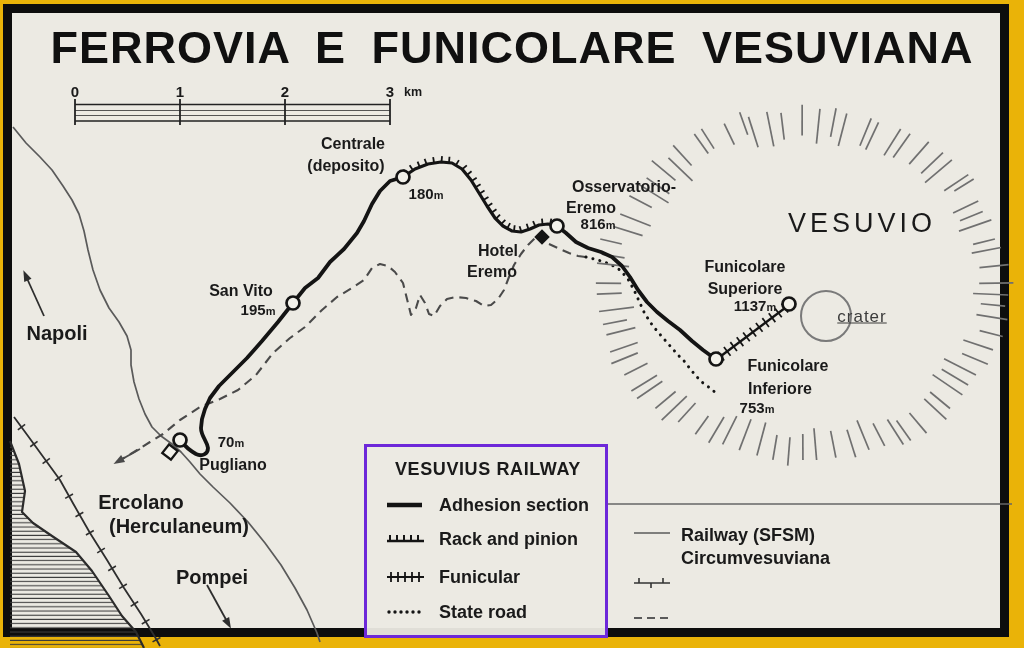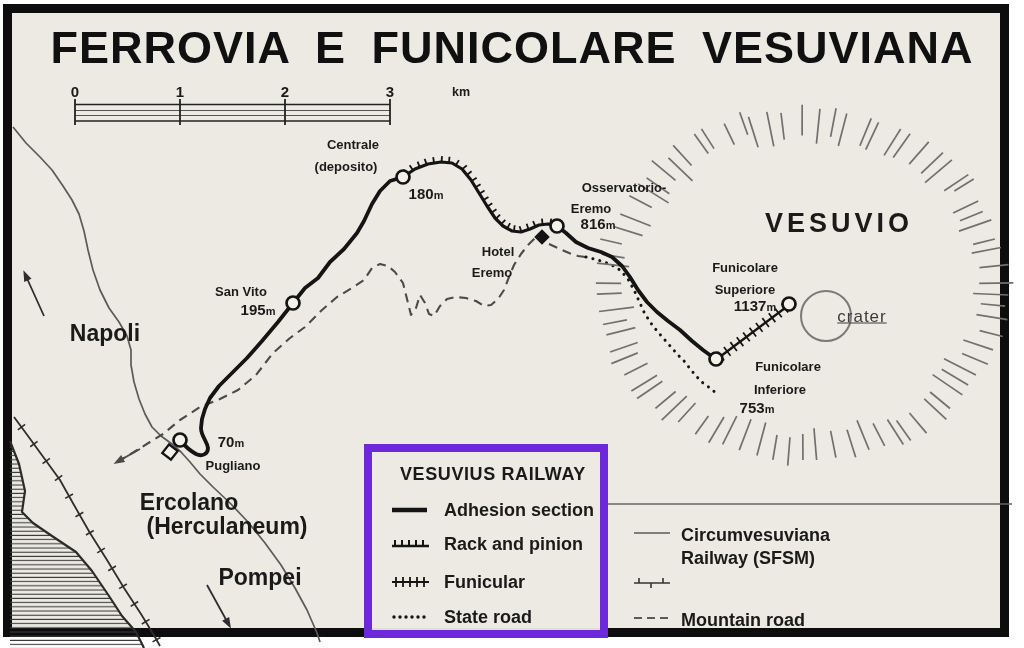--- a/index.html
+++ b/index.html
@@ -1,35 +1,35 @@
 <!DOCTYPE html>
 <html><head>
 <meta charset="utf-8">
 <style>
   html,body{margin:0;padding:0;background:#8fa39d;}
-  #stage{position:relative;width:1024px;height:648px;background:#ffffff;overflow:hidden;
+  #stage{position:relative;width:1024px;height:648px;background:#eab308;overflow:hidden;
          font-family:"Liberation Sans", sans-serif;}
   #frame{position:absolute;left:3px;top:4px;width:1006px;height:633px;
          border:9px solid #0d0d0d;background:#eceae3;box-sizing:border-box;}
   #map-svg{position:absolute;left:0;top:0;width:1024px;height:648px;}
   #title{position:absolute;left:0;right:0;top:22px;text-align:center;
          font-size:45px;font-weight:bold;letter-spacing:1px;word-spacing:12px;color:#101010;}
   .lbl{position:absolute;transform:translate(-50%,-50%);white-space:nowrap;
        color:#1a1a1a;font-weight:bold;line-height:1;}
-  .station{font-size:13px;}
-  .place{font-size:23px;margin-left:48px;}
+  .station{font-size:16px;}
+  .place{font-size:20px;}
   .elev{font-size:15px;}
   .elev .u{font-size:11px;font-weight:bold;}
-  .vesuvio{font-size:27px;font-weight:700;letter-spacing:4px;}
+  .vesuvio{font-size:27px;font-weight:400;letter-spacing:4px;margin-left:23px;}
   .crater{font-size:17px;font-weight:500;letter-spacing:1px;color:#3c3c3c;text-decoration:underline;}
   .scale-num{font-size:15px;}
-  .scale-unit{font-size:12.5px;font-weight:bold;margin-left:48px;}
+  .scale-unit{font-size:12.5px;font-weight:bold;}
   
   #legend-left{position:absolute;left:364px;top:444px;width:244px;height:194px;
-               border:8px solid #6d28d9;background:rgba(236,234,227,0.95);box-sizing:border-box;}
+               border:3px solid #6d28d9;background:rgba(236,234,227,0.95);box-sizing:border-box;}
   .lg-title{position:absolute;left:28px;top:12px;font-size:18px;font-weight:600;
             letter-spacing:0.6px;color:#1a1a1a;}
   .lg-row{position:absolute;left:0;width:100%;height:0;}
   .lg-sym{position:absolute;left:17px;top:-7px;}
   .lg-lab{position:absolute;left:72px;top:-10px;font-size:18px;font-weight:600;color:#1a1a1a;}
   .rl-lab{position:absolute;font-size:18px;font-weight:600;color:#1a1a1a;line-height:23px;}
   .rl-sym{position:absolute;}
 </style>
 </head>
 <body>
@@ -320,28 +320,27 @@
           </g>
         </svg>
       <div class="lg-lab">State road</div>
     </div>
   </div>
 
   <svg class="rl-sym" style="left:630px;top:526px" width="44" height="14">
     <line x1="4" y1="7" x2="40" y2="7" stroke="#5a5a5a" stroke-width="1.6"></line>
     </svg>
   <div class="rl-lab" style="left:681px;top:524px">
+    <div>Railway (SFSM)</div>
     <div>Circumvesuviana</div>
-    <div>Railway (SFSM)</div>
   </div>
   <svg class="rl-sym" style="left:630px;top:576px" width="44" height="14">
     <line x1="4" y1="7" x2="40" y2="7" stroke="#333" stroke-width="1.6"></line>
     <g stroke="#333" stroke-width="1.6">
       <line x1="9" y1="7" x2="9" y2="2"></line>
         <line x1="21" y1="7" x2="21" y2="12"></line>
         <line x1="33" y1="7" x2="33" y2="2"></line>
       </g>
     </svg>
   <svg class="rl-sym" style="left:630px;top:611px" width="44" height="14">
     <line x1="4" y1="7" x2="40" y2="7" stroke="#5a5a5a" stroke-width="1.9" stroke-dasharray="8 5"></line>
     </svg>
-  <div class="rl-lab" style="left:681px;top:609px">Mountain road</div>
 </div>
 
 </body></html>

